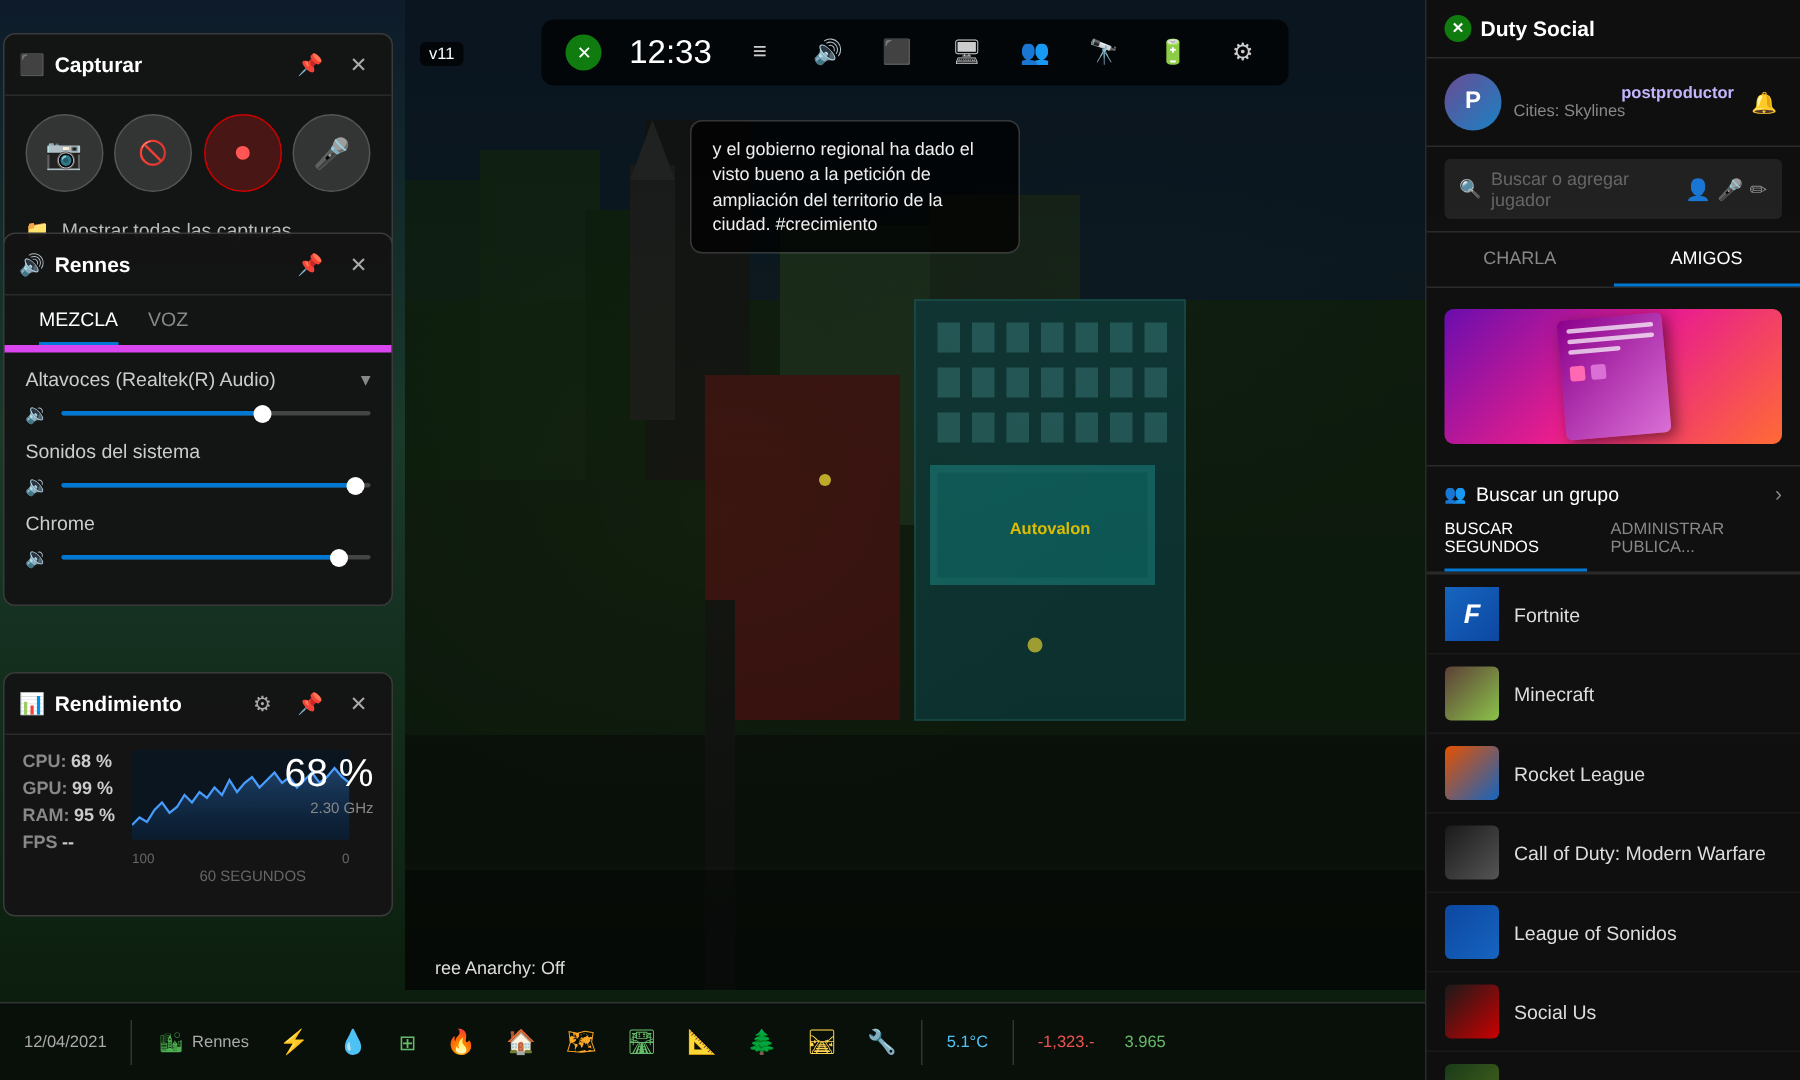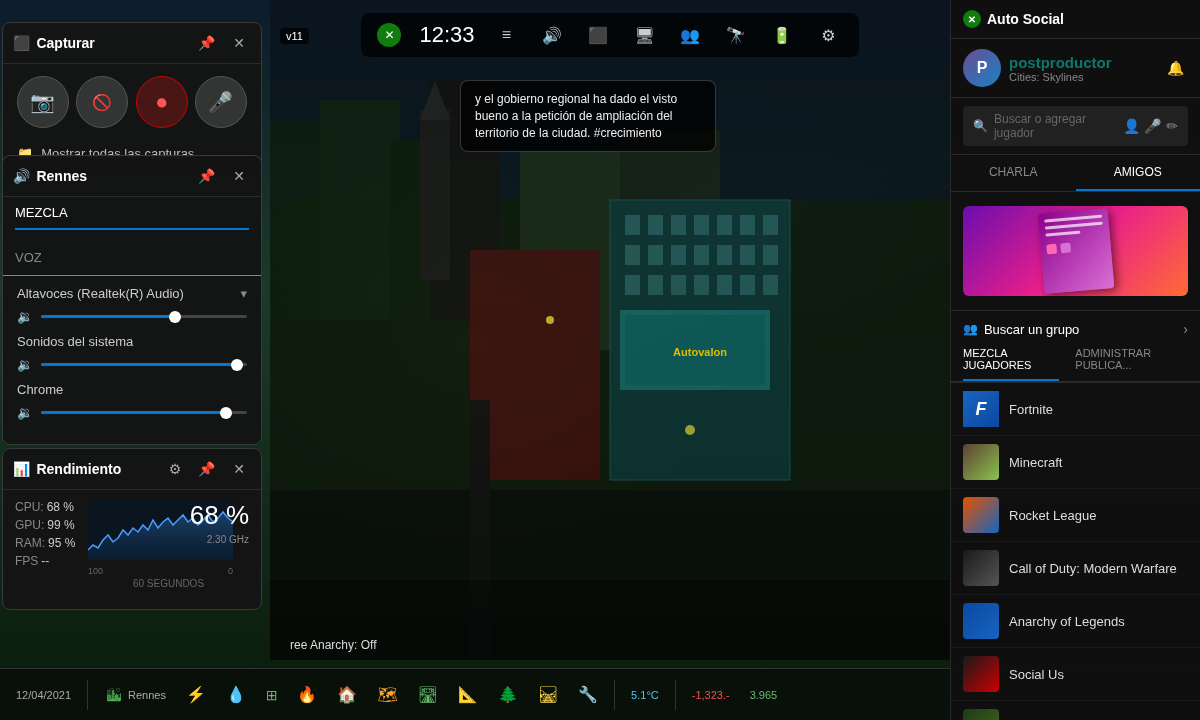--- a/index.html
+++ b/index.html
@@ -83,21 +83,21 @@
 
     
     .chat-bubble {
       position: absolute;
       top: 80px;
       left: 460px;
       background: rgba(0,0,0,0.75);
       border: 1px solid rgba(255,255,255,0.2);
       border-radius: 8px;
       padding: 10px 14px;
-      width: 256px;
+      width: 220px;
       font-size: 12px;
       color: #eee;
       line-height: 1.4;
       z-index: 10;
     }
 
     
     .bottom-bar {
       position: absolute;
       bottom: 0; left: 0;
@@ -209,24 +209,23 @@
       width: 260px;
       background: rgba(20,20,20,0.97);
       border: 1px solid #3a3a3a;
       border-radius: 8px;
       z-index: 30;
       padding-bottom: 10px;
     }
 
     .audio-tabs {
       display: flex;
-      padding: 8px 12px 0;
+      padding: 8px 23px 0;
       gap: 20px;
-      border-bottom: 1px solid #d946ef;
-      flex-direction: column;
+      border-bottom: 5px solid #d946ef;
     }
 
     .audio-tab {
       font-size: 13px;
       color: #888;
       padding-bottom: 8px;
       cursor: pointer;
       border-bottom: 2px solid transparent;
     }
     .audio-tab.active {
@@ -309,20 +308,21 @@
       flex-direction: column;
       gap: 4px;
       min-width: 65px;
     }
 
     .stat-row {
       font-size: 12px;
       color: #ccc;
       display: flex;
       gap: 3px;
+      font-weight: bold;
     }
 
     .stat-label { color: #888; }
 
     .perf-chart-area {
       flex: 1;
       position: relative;
     }
 
     .big-percent {
@@ -398,21 +398,21 @@
       background: linear-gradient(135deg, #6a4c93, #1982c4);
       display: flex;
       align-items: center;
       justify-content: center;
       font-size: 16px;
       color: #fff;
       font-weight: bold;
     }
 
     .user-info { flex: 1; }
-    .username { font-size: 15px; font-weight: 600; color: #0f766e; }
+    .username { font-size: 11px; font-weight: 600; color: #c4b5fd; text-align: right; }
     .user-game { font-size: 11px; color: #888; }
 
     .search-row {
       padding: 8px 12px;
       border-bottom: 1px solid #2a2a2a;
     }
 
     .search-field {
       display: flex;
       align-items: center;
@@ -825,21 +825,21 @@
       </div>
       <div class="perf-time-label">60 SEGUNDOS</div>
     </div>
   </div>
 </div>
 
 <div class="panel-xbox">
   <div class="xbox-header">
     <div class="xbox-title-row">
       <div class="xbox-icon" style="width:18px;height:18px;font-size:10px;">✕</div>
-      <span>Auto Social</span>
+      <span>Duty Social</span>
     </div>
   </div>
 
   <div class="user-row">
     <div class="avatar">P</div>
     <div class="user-info">
       <div class="username">postproductor</div>
       <div class="user-game">Cities: Skylines</div>
     </div>
     <div class="panel-btn" style="font-size:14px;color:#888;">🔔</div>
@@ -878,21 +878,21 @@
 
   <div class="find-group">
     <div class="find-group-header">
       <div class="find-group-title">
         <span style="font-size:12px;">👥</span>
         <span>Buscar un grupo</span>
       </div>
       <span style="color:#888;font-size:14px;">›</span>
     </div>
     <div class="find-group-tabs">
-      <div class="fg-tab active">MEZCLA JUGADORES</div>
+      <div class="fg-tab active">BUSCAR SEGUNDOS</div>
       <div class="fg-tab">ADMINISTRAR PUBLICA...</div>
     </div>
   </div>
 
   <div class="game-list">
     <div class="game-item">
       <div class="game-thumb thumb-fortnite">
         <div class="fortnite-logo">F</div>
       </div>
       <span class="game-name">Fortnite</span>
@@ -904,21 +904,21 @@
     <div class="game-item">
       <div class="game-thumb thumb-rocket"></div>
       <span class="game-name">Rocket League</span>
     </div>
     <div class="game-item">
       <div class="game-thumb thumb-cod"></div>
       <span class="game-name">Call of Duty: Modern Warfare</span>
     </div>
     <div class="game-item">
       <div class="game-thumb thumb-lol"></div>
-      <span class="game-name">Anarchy of Legends</span>
+      <span class="game-name">League of Sonidos</span>
     </div>
     <div class="game-item">
       <div class="game-thumb thumb-among"></div>
       <span class="game-name">Social Us</span>
     </div>
     <div class="game-item">
       <div class="game-thumb thumb-gta"></div>
       <span class="game-name">Grand Theft Auto V</span>
     </div>
   </div>

